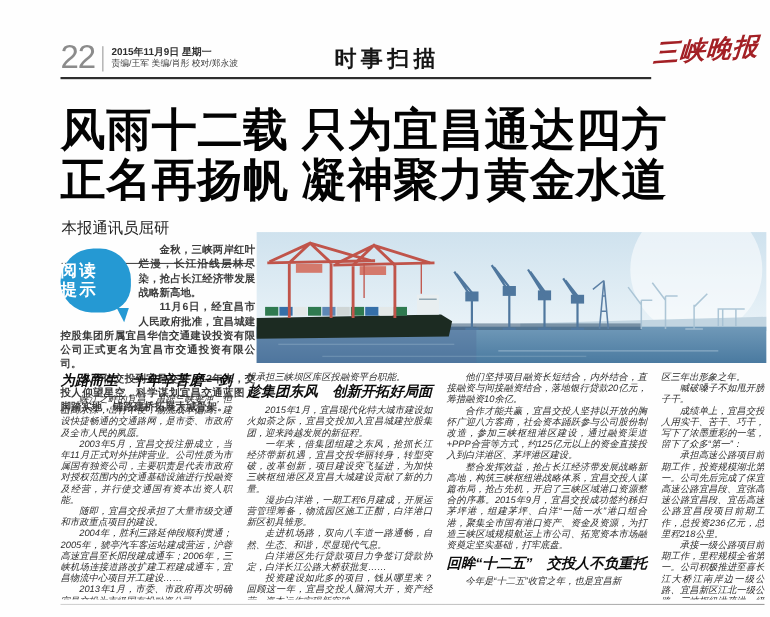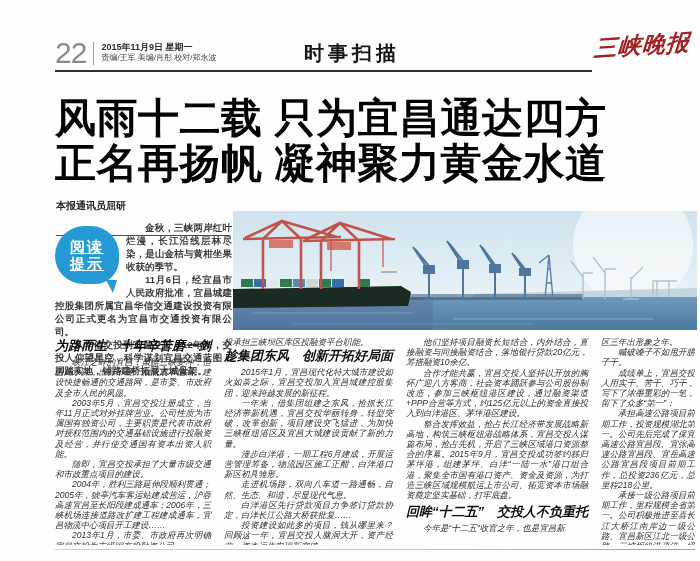--- a/index.html
+++ b/index.html
@@ -17,31 +17,31 @@
                  color:#161616;letter-spacing:4px;}
   .masthead{position:absolute;left:594px;top:30px;font-family:"DejaVu Serif","Liberation Serif",serif;
             font-style:italic;font-weight:bold;font-size:23px;color:#a32025;
             transform:rotate(-4deg) skewX(-8deg);letter-spacing:1px;white-space:nowrap;}
 
   
   .headline{position:absolute;left:55px;top:96px;width:592px;color:#030303;}
   .headline div{font-size:41px;line-height:45px;font-weight:900;letter-spacing:0.5px;white-space:nowrap;}
 
   
-  .byline{position:absolute;left:56px;top:199px;width:174px;font-size:10px;font-weight:bold;
+  .byline{position:absolute;left:56px;top:199px;width:174px;font-size:14px;font-weight:normal;
           color:#222;padding-bottom:22px;border-bottom:1px solid #4a4a4a;}
 
   
   .intro{position:absolute;left:55px;top:221px;width:177px;font-size:9.5px;line-height:13px;
          font-weight:bold;color:#3b3b3b;text-align:justify;}
   .intro p{margin:0;text-indent:2em;}
   .bubble{position:relative;float:left;width:64px;height:58px;margin:5px 7px 4px 0;
-          background:#2599d3;border-radius:32px 30px 26px 30px;color:#fff;text-align:center;
+          background:#2599d3;border-radius:32px 30px 26px 30px;color:#fff;
           font-size:15px;line-height:17px;font-weight:bold;letter-spacing:2px;
-          display:flex;flex-direction:column;justify-content:center;text-decoration:underline;}
+          display:flex;flex-direction:column;justify-content:center;}
   .bubble::after{content:"";position:absolute;right:4px;bottom:-9px;width:0;height:0;
                  border-top:13px solid #2599d3;border-left:11px solid transparent;
                  transform:skewX(-18deg);}
 
   
   .photo{position:absolute;left:233px;top:211px;width:464px;height:119px;overflow:hidden;}
   .photo svg{display:block;width:100%;height:100%;}
 
   
   .cols{position:absolute;left:55px;top:337px;width:640px;height:208px;display:flex;gap:13px;
@@ -76,21 +76,21 @@
     <div>正名再扬帆 凝神聚力黄金水道</div>
   </h1>
 
   <div class="byline">本报通讯员屈研</div>
 
   <aside class="intro">
     <div class="bubble">
       <span>阅读</span>
       <span>提示</span>
     </div>
-    <p>金秋，三峡两岸红叶烂漫，长江沿线层林尽染，是山金桔与黄柑坐果收获的季节。</p>
+    <p>金秋，三峡两岸红叶烂漫，长江沿线层林尽染，抢占长江经济带发展战略新高地。</p>
     <p>11月6日，经宜昌市人民政府批准，宜昌城建控股集团所属宜昌华信交通建设投资有限公司正式更名为宜昌市交通投资有限公司。</p>
     <p>从华信交投到宜昌交投，12年来，交投人仰望星空，科学谋划宜昌交通蓝图；脚踏实地，铺路建桥拓展大城骨架。</p>
   </aside>
 
   <figure class="photo" style="margin:0;">
     <svg viewBox="0 0 464 119" preserveAspectRatio="none">
       <defs>
         <linearGradient id="sky" x1="0" y1="0" x2="0" y2="1">
           <stop offset="0" stop-color="#cfe2ee"></stop>
             <stop offset="1" stop-color="#eaf3f8"></stop>

